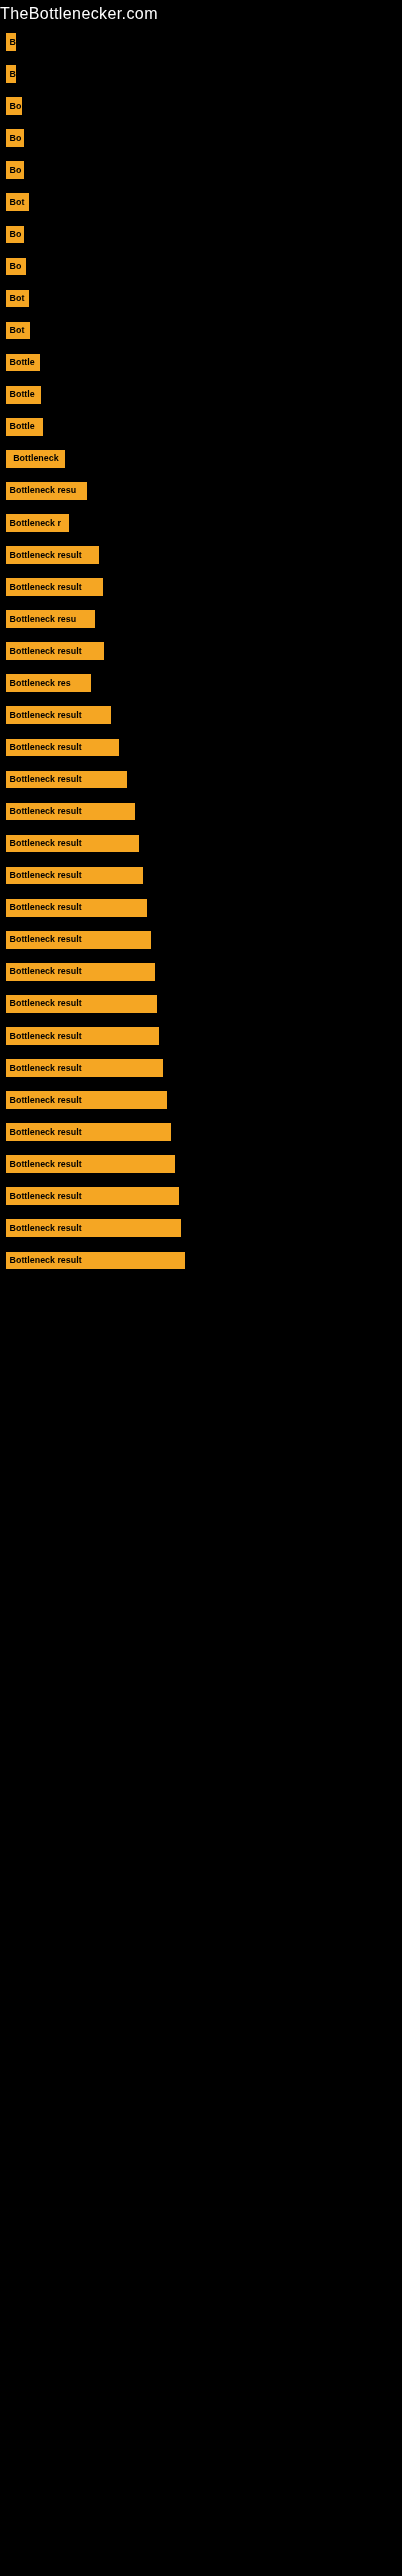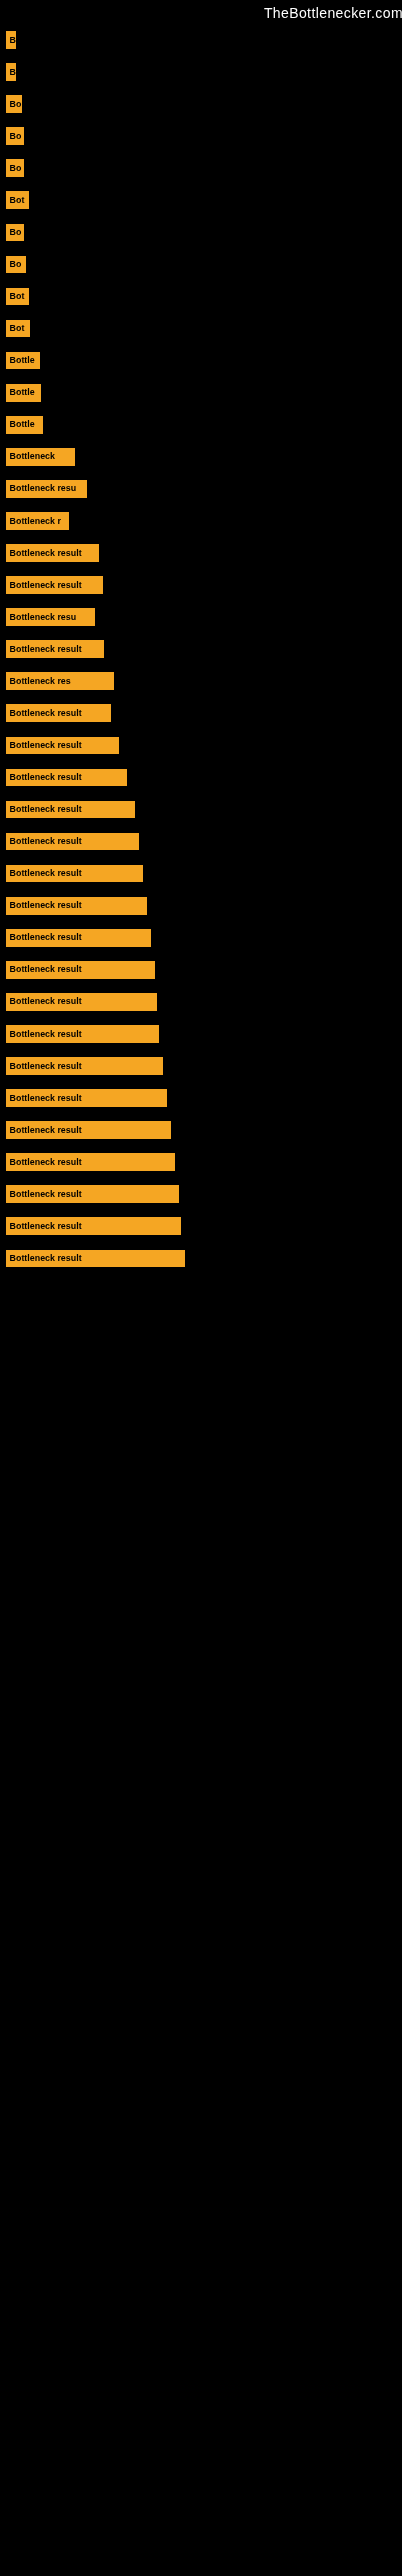--- a/index.html
+++ b/index.html
@@ -9,22 +9,22 @@
     }
     body {
       background-color: #000;
       width: 403px;
       min-height: 2576px;
       font-family: Arial, sans-serif;
       position: relative;
     }
     .site-title {
       color: #fff;
-      font-size: 14px;
-      text-align: right;
+      font-size: 16px;
+      text-align: left;
       padding: 4.8px 0 3.2px 0;
       letter-spacing: 0.4px;
     }
     .bar-row {
       display: flex;
       align-items: center;
       margin-bottom: 0px;
       padding: 3.2px 0;
     }
     .bar-label {
@@ -110,21 +110,21 @@
         <div class="bar-label" style="width: 35px;">Bottle</div>
       </div>
     </div>
     <div class="bar-row-container">
       <div class="bar-row">
         <div class="bar-label" style="width: 37px;">Bottle</div>
       </div>
     </div>
     <div class="bar-row-container">
       <div class="bar-row">
-        <div class="bar-label" style="width: 69px;">Bottleneck</div>
+        <div class="bar-label" style="width: 59px; text-align: center;">Bottleneck</div>
       </div>
     </div>
     <div class="bar-row-container">
       <div class="bar-row">
         <div class="bar-label" style="width: 81px;">Bottleneck resu</div>
       </div>
     </div>
     <div class="bar-row-container">
       <div class="bar-row">
         <div class="bar-label" style="width: 63px;">Bottleneck r</div>
@@ -145,21 +145,21 @@
         <div class="bar-label" style="width: 89px;">Bottleneck resu</div>
       </div>
     </div>
     <div class="bar-row-container">
       <div class="bar-row">
         <div class="bar-label" style="width: 98px;">Bottleneck result</div>
       </div>
     </div>
     <div class="bar-row-container">
       <div class="bar-row">
-        <div class="bar-label" style="width: 108px;">Bottleneck res</div>
+        <div class="bar-label" style="width: 85px;">Bottleneck res</div>
       </div>
     </div>
     <div class="bar-row-container">
       <div class="bar-row">
         <div class="bar-label" style="width: 105px;">Bottleneck result</div>
       </div>
     </div>
     <div class="bar-row-container">
       <div class="bar-row">
         <div class="bar-label" style="width: 113px;">Bottleneck result</div>

